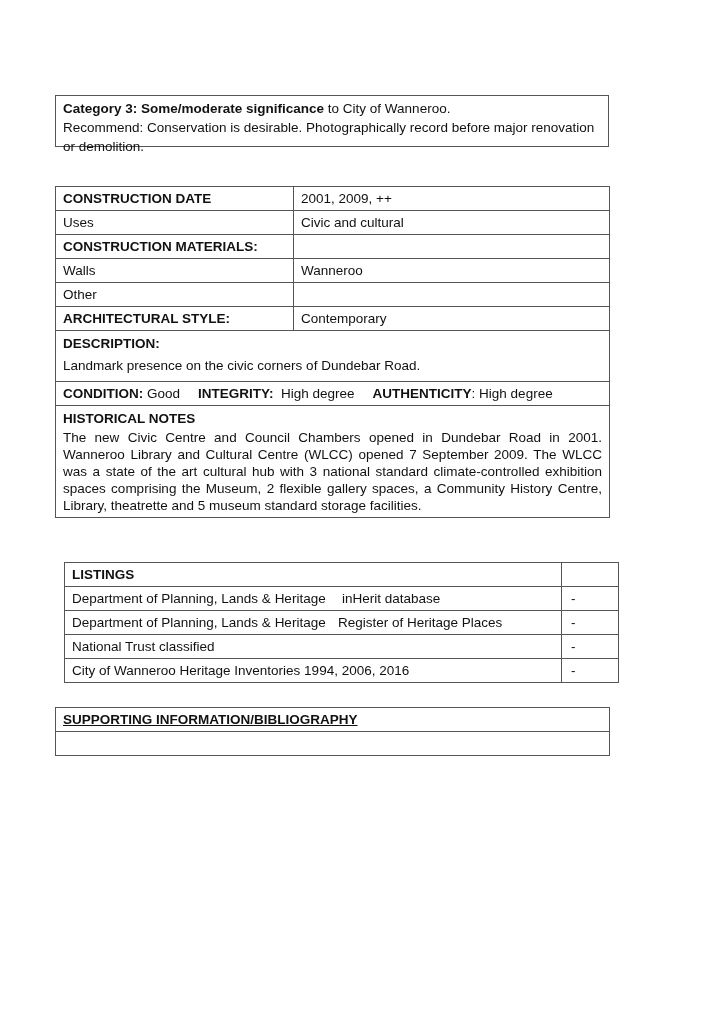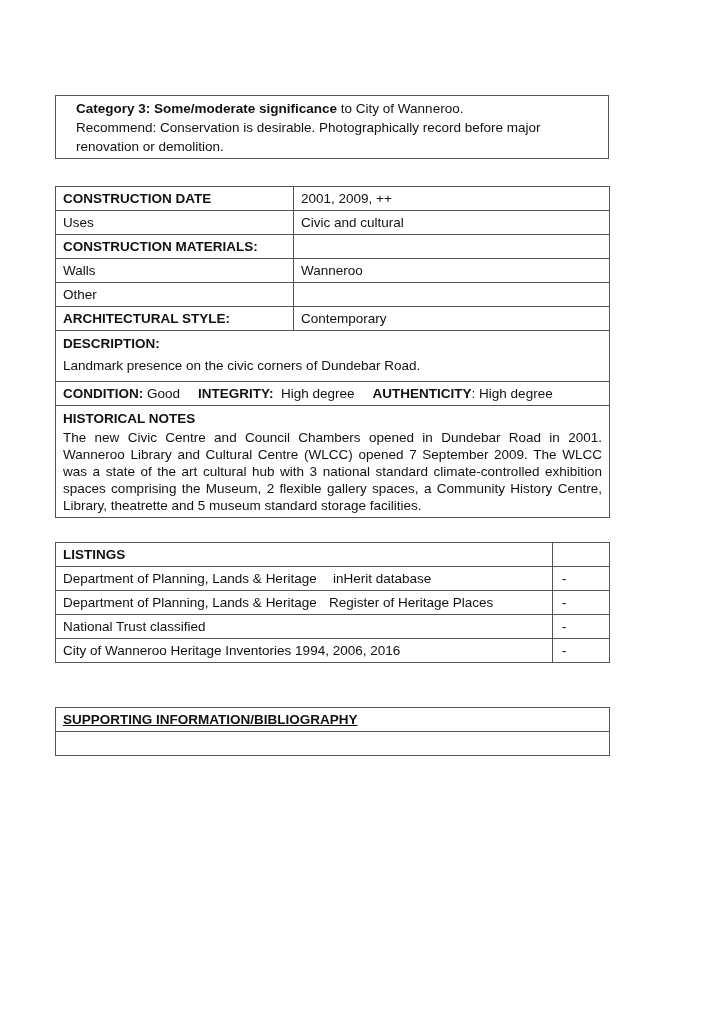--- a/index.html
+++ b/index.html
@@ -2,32 +2,32 @@
 <html><head>
 <meta charset="utf-8">
 <style>
   html, body { margin: 0; padding: 0; background: #ffffff; }
   body {
     width: 705px; height: 1023px; position: relative; overflow: hidden;
     font-family: "Liberation Sans", sans-serif; font-size: 13.5px; color: #111;
   }
   .box { position: absolute; left: 55px; width: 554px; border: 1.5px solid #555; box-sizing: border-box; }
   .b { font-weight: bold; }
-  #cat { top: 95px; height: 64px; padding: 3px 20px; line-height: 19px; }
+  #cat { top: 95px; height: 52px; padding: 3px 7px; line-height: 19px; }
   #cat p { margin: 0; }
   table { border-collapse: collapse; width: 100%; table-layout: fixed; border-radius: 19px; }
   td { border: 1.2px solid #555; padding: 0 7px; height: 23px; vertical-align: middle; line-height: 18px; }
   .tbl { position: absolute; left: 55px; width: 555px; }
   #main { top: 186px; }
   #main td.c1 { width: 223px; }
   #main td.full { padding: 3px 7px; }
   .desc-head { line-height: 20px; }
   .desc-body { line-height: 24px; }
   .notes { text-align: justify; line-height: 17px; }
-  #listings { top: 542px; }
+  #listings { top: 562px; margin-left: 9px; }
   #listings td.last { width: 40px; padding-left: 9px; }
   .sp { display: inline-block; }
   #supp { top: 707px; text-decoration: underline; }
   #supp td.empty { height: 23px; }
   .cond span.gap { display: inline-block; width: 18px; }
 </style>
 </head>
 <body>
 
 <div class="box" id="cat">

